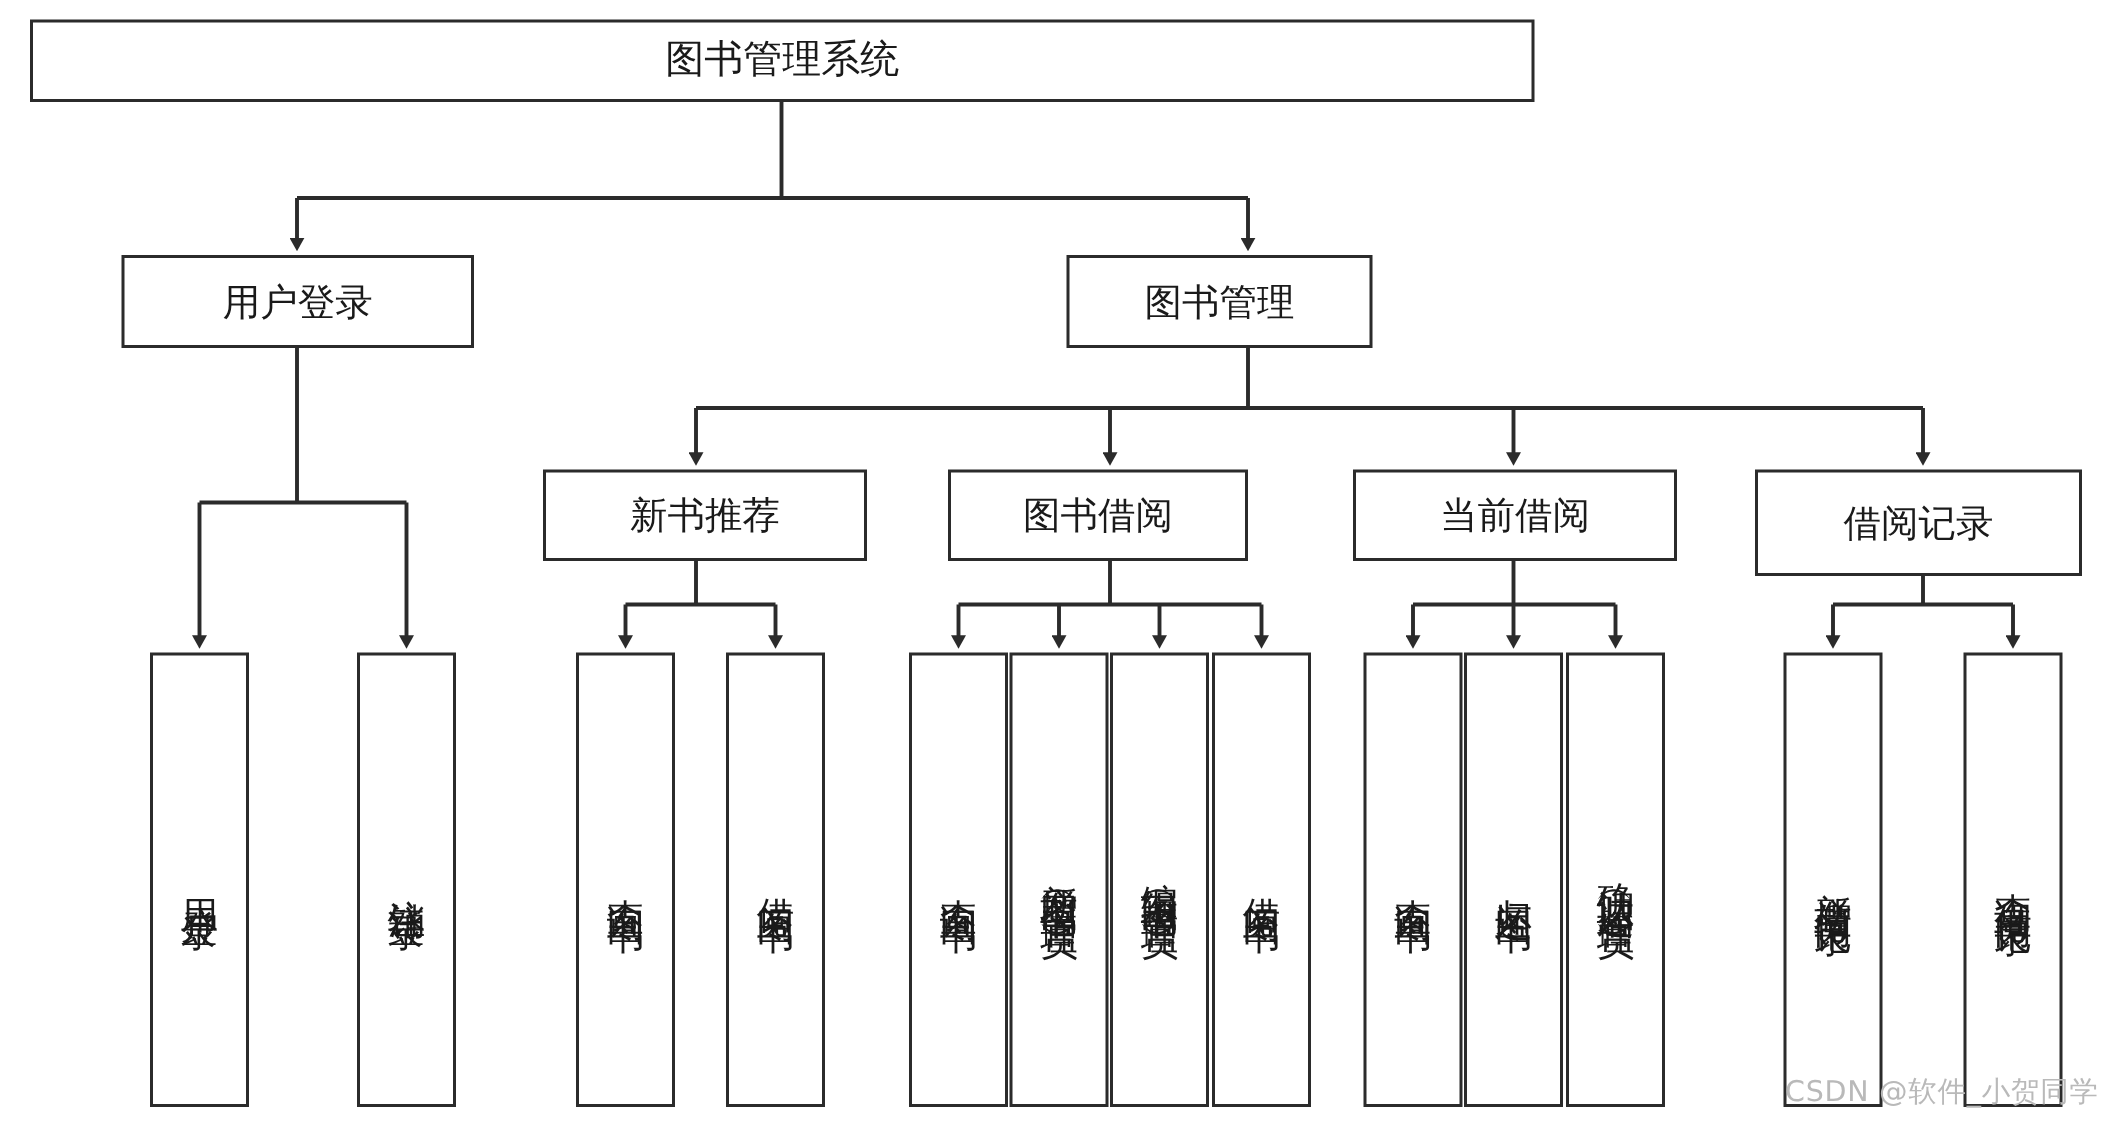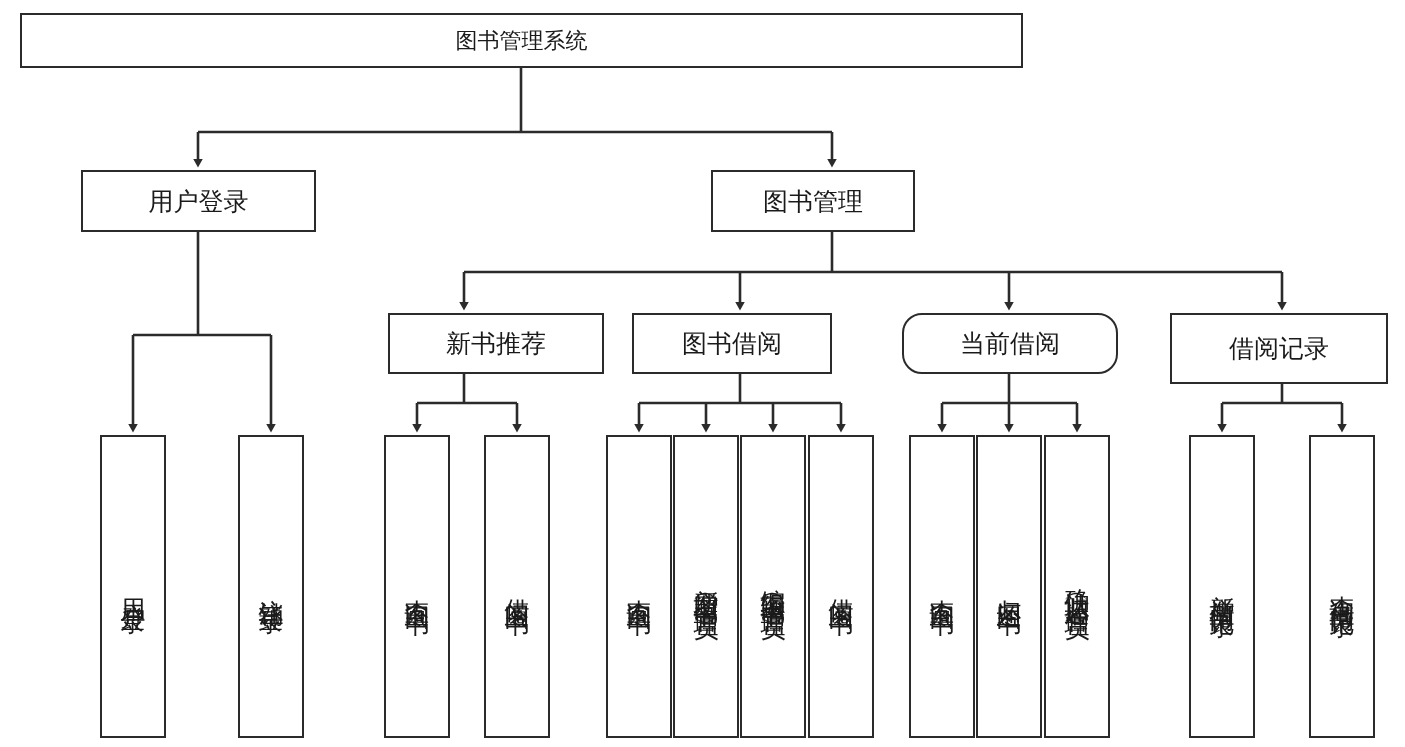--- a/index.html
+++ b/index.html
@@ -37,21 +37,21 @@
     color: #1a1a1a;
     line-height: 1.08;
     text-align: center;
     white-space: nowrap;
   }
   
   .h-node .label {
     font-size: 25px;
   }
   .root .label {
-    font-size: 22px;
+    font-size: 26px;
   }
   
   .v-node .label {
     writing-mode: vertical-rl;
     text-orientation: upright;
     font-size: 25px;
     letter-spacing: 4px;
     line-height: 1;
     white-space: nowrap;
   }
@@ -126,27 +126,27 @@
     <span class="label">图书管理系统</span>
   </div>
 
   <div class="node h-node" style="left:81px; top:170px; width:235px; height:62px;">
     <span class="label">用户登录</span>
   </div>
   <div class="node h-node" style="left:711px; top:170px; width:204px; height:62px;">
     <span class="label">图书管理</span>
   </div>
 
-  <div class="node h-node" style="left:362px; top:313px; width:216px; height:61px;margin-left:26px;">
+  <div class="node h-node" style="left:362px; top:313px; width:216px; height:61px;">
     <span class="label">新书推荐</span>
   </div>
   <div class="node h-node" style="left:632px; top:313px; width:200px; height:61px;">
     <span class="label">图书借阅</span>
   </div>
-  <div class="node h-node" style="left:902px; top:313px; width:216px; height:61px;border-radius:20px;">
+  <div class="node h-node" style="left:902px; top:313px; width:216px; height:61px;">
     <span class="label">当前借阅</span>
   </div>
   <div class="node h-node" style="left:1170px; top:313px; width:218px; height:71px;">
     <span class="label">借阅记录</span>
   </div>
 
   <div class="node v-node" style="left:100px; top:435px; width:66px; height:303px;">
     <span class="label">用户登录</span>
   </div>
   <div class="node v-node" style="left:238px; top:435px; width:66px; height:303px;">
@@ -183,14 +183,15 @@
     <span class="label">确认归还（管理员）</span>
   </div>
 
   <div class="node v-node" style="left:1189px; top:435px; width:66px; height:303px;">
     <span class="label">新增借阅记录</span>
   </div>
   <div class="node v-node" style="left:1309px; top:435px; width:66px; height:303px;">
     <span class="label">查询借阅记录</span>
   </div>
 
+  <div class="watermark" style="left:1190px; top:715px;">CSDN @软件_小贺同学</div>
 
 </div>
 
 </body></html>

